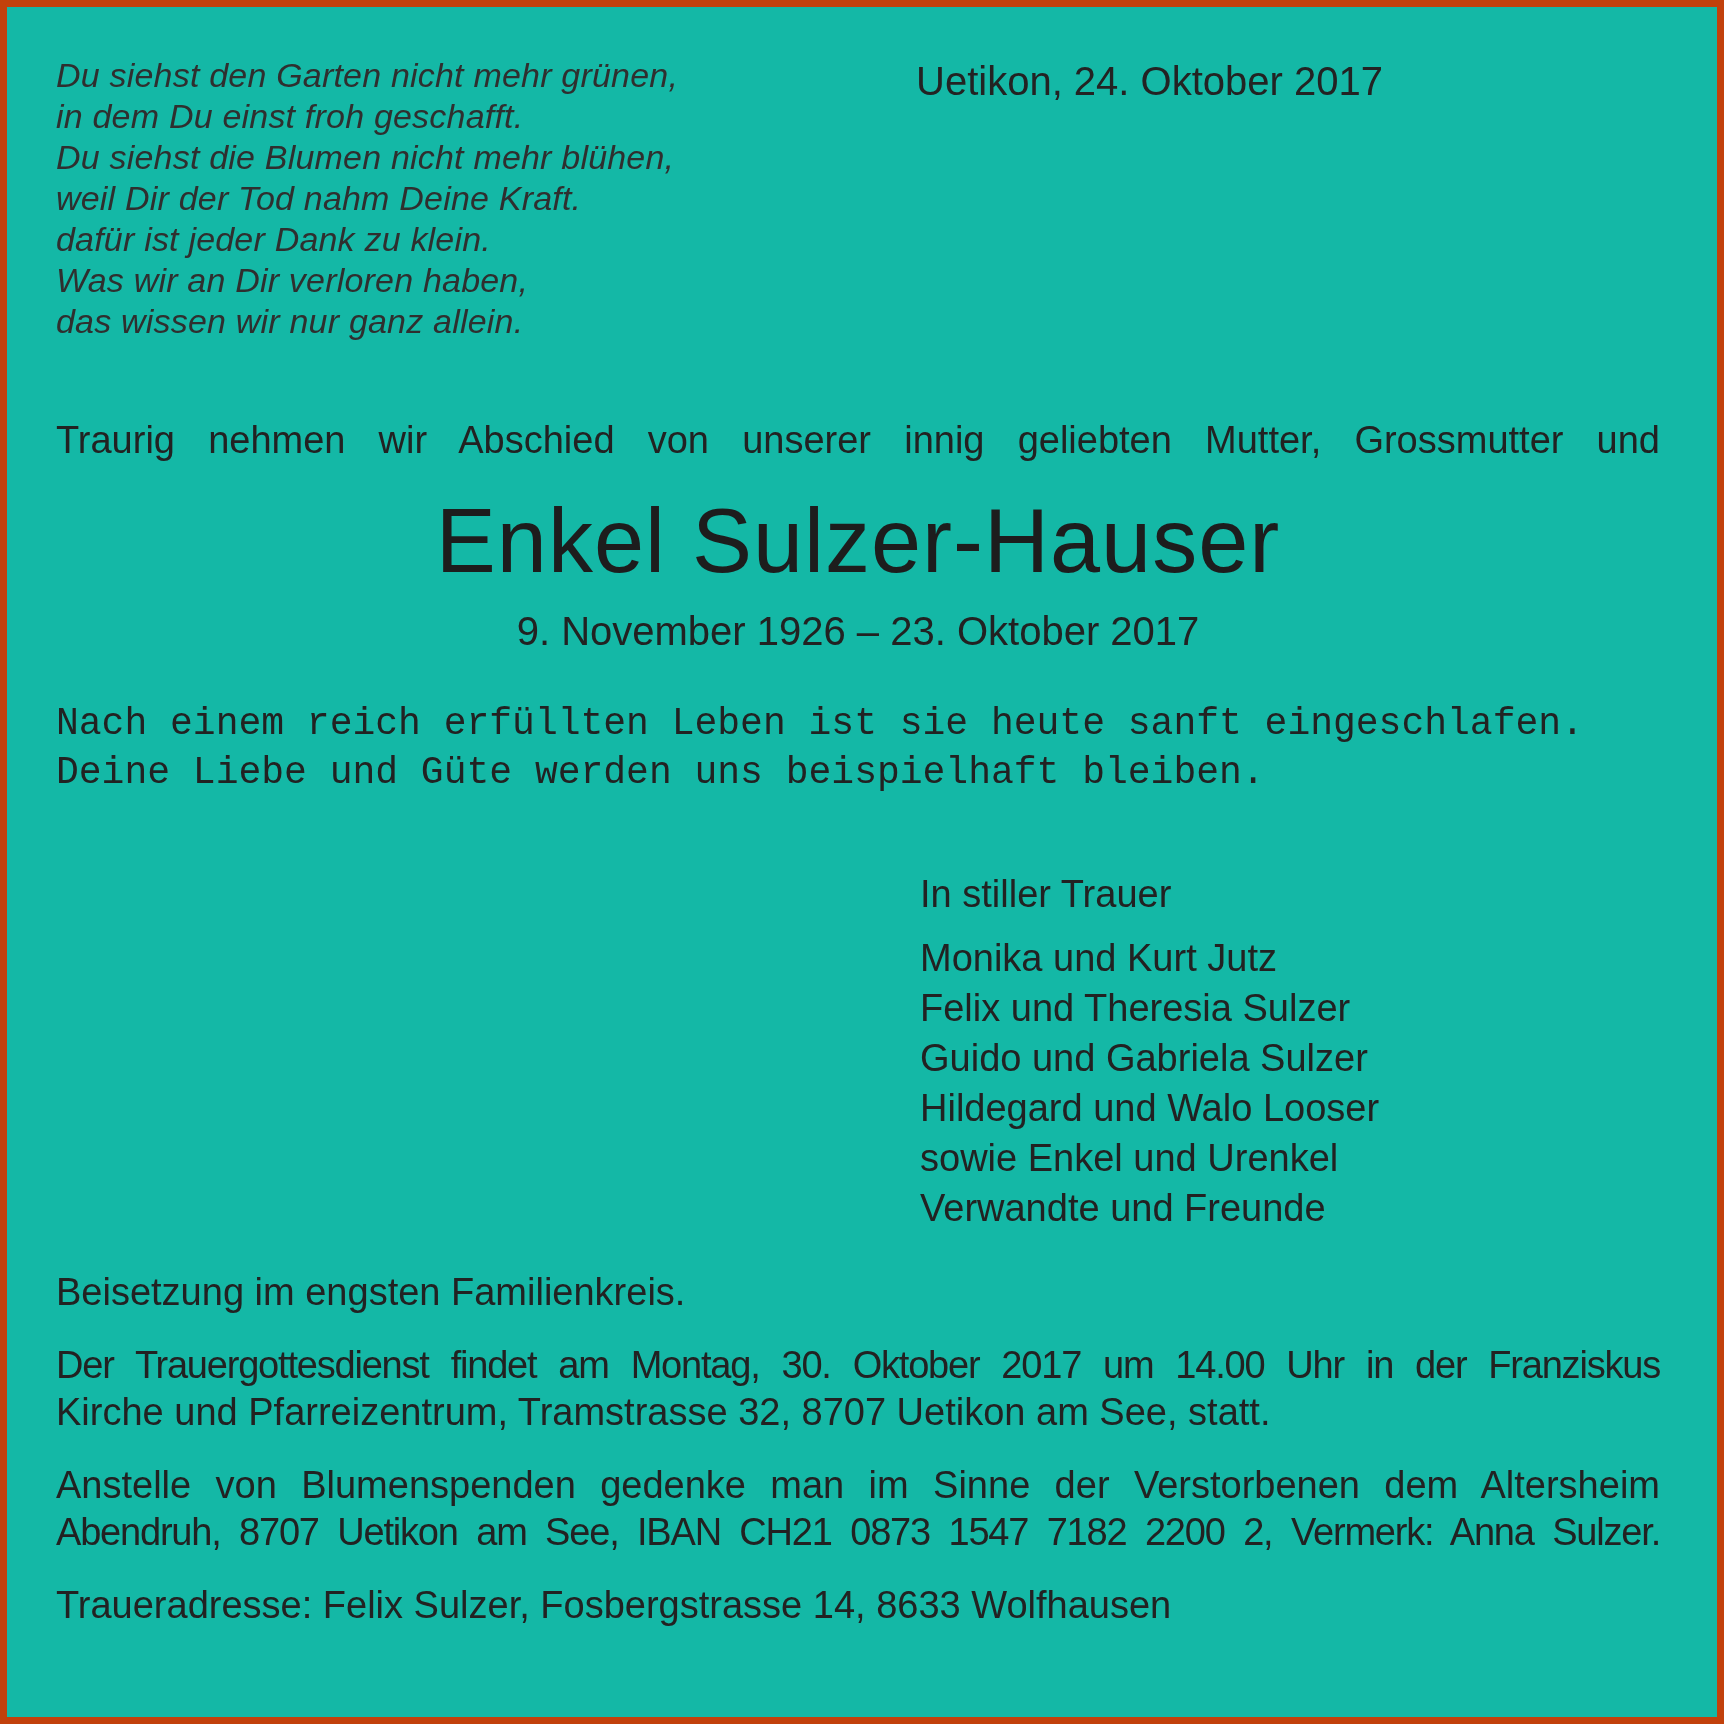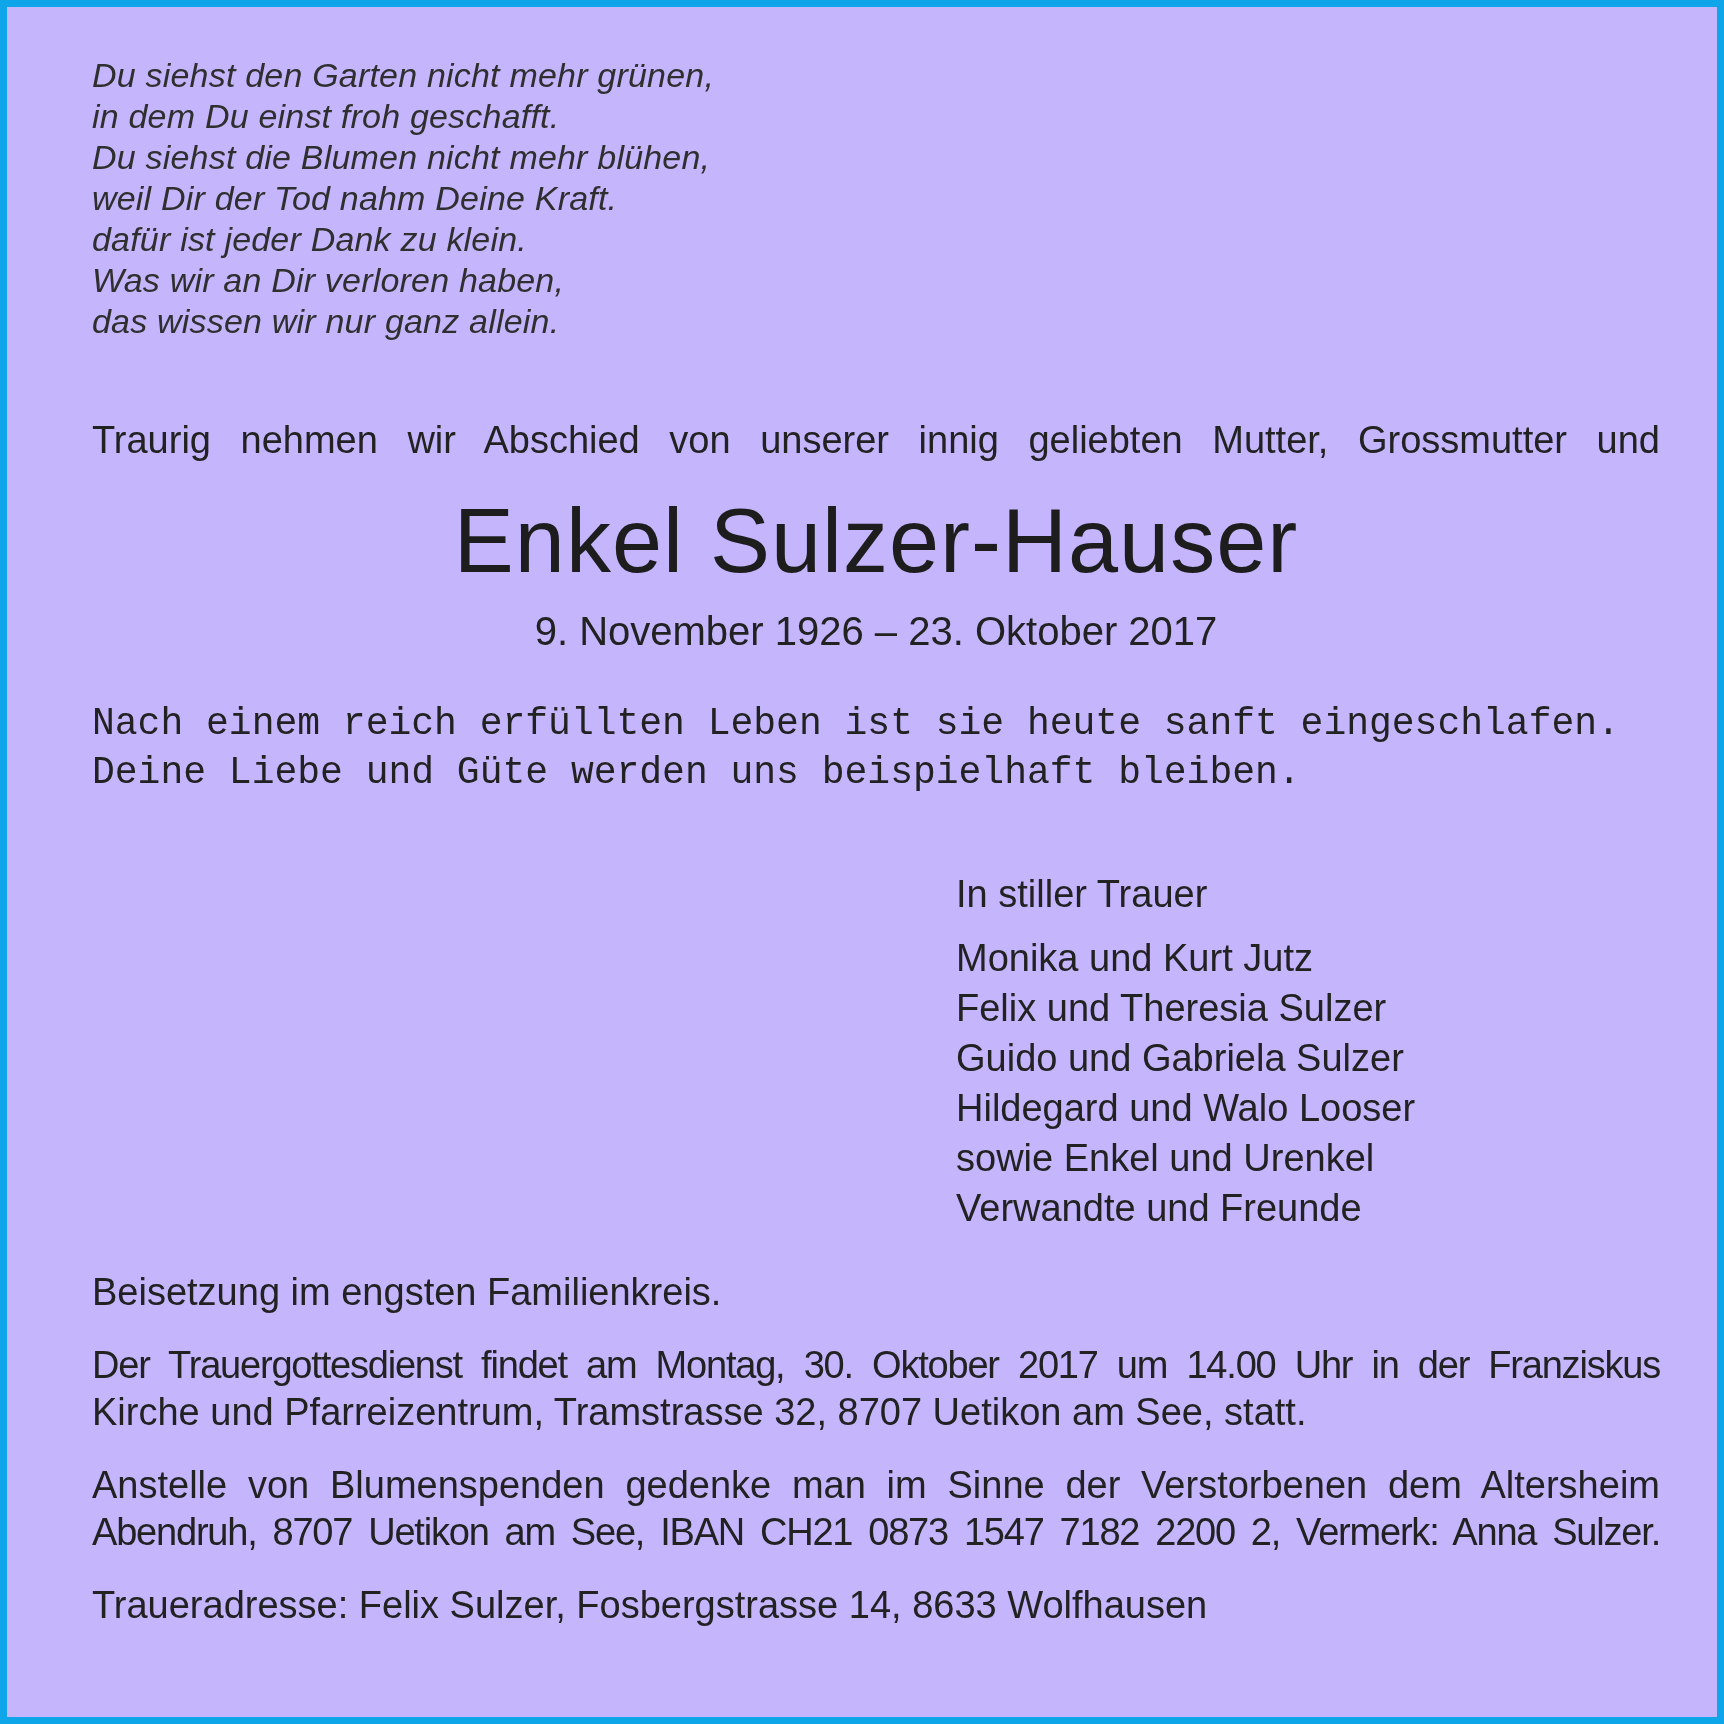--- a/index.html
+++ b/index.html
@@ -4,23 +4,23 @@
 <style>
   html, body {
     margin: 0;
     padding: 0;
     background: #ffffff;
   }
   .page {
     width: 1724px;
     height: 1724px;
     box-sizing: border-box;
-    background: #c4b5fd;
-    border: 7px solid #0ea5e9;
-    padding: 48px 57px 0 85px;
+    background: #14b8a6;
+    border: 7px solid #c2410c;
+    padding: 48px 57px 0 49px;
     position: relative;
     font-family: "Liberation Sans", sans-serif;
     color: #222222;
     overflow: hidden;
   }
   .header {
     position: relative;
     min-height: 330px;
   }
   .poem {
@@ -96,20 +96,21 @@
   <div class="header">
     <div class="poem">
       <div>Du siehst den Garten nicht mehr grünen,</div>
       <div>in dem Du einst froh geschafft.</div>
       <div>Du siehst die Blumen nicht mehr blühen,</div>
       <div>weil Dir der Tod nahm Deine Kraft.</div>
       <div>dafür ist jeder Dank zu klein.</div>
       <div>Was wir an Dir verloren haben,</div>
       <div>das wissen wir nur ganz allein.</div>
     </div>
+    <div class="dateline">Uetikon, 24. Oktober 2017</div>
   </div>
 
   <div class="intro">
     <div class="fill">Traurig nehmen wir Abschied von unserer innig geliebten Mutter, Grossmutter und</div>
   </div>
 
   <div class="name">Enkel Sulzer-Hauser</div>
 
   <div class="dates">9. November 1926 – 23. Oktober 2017</div>
 

